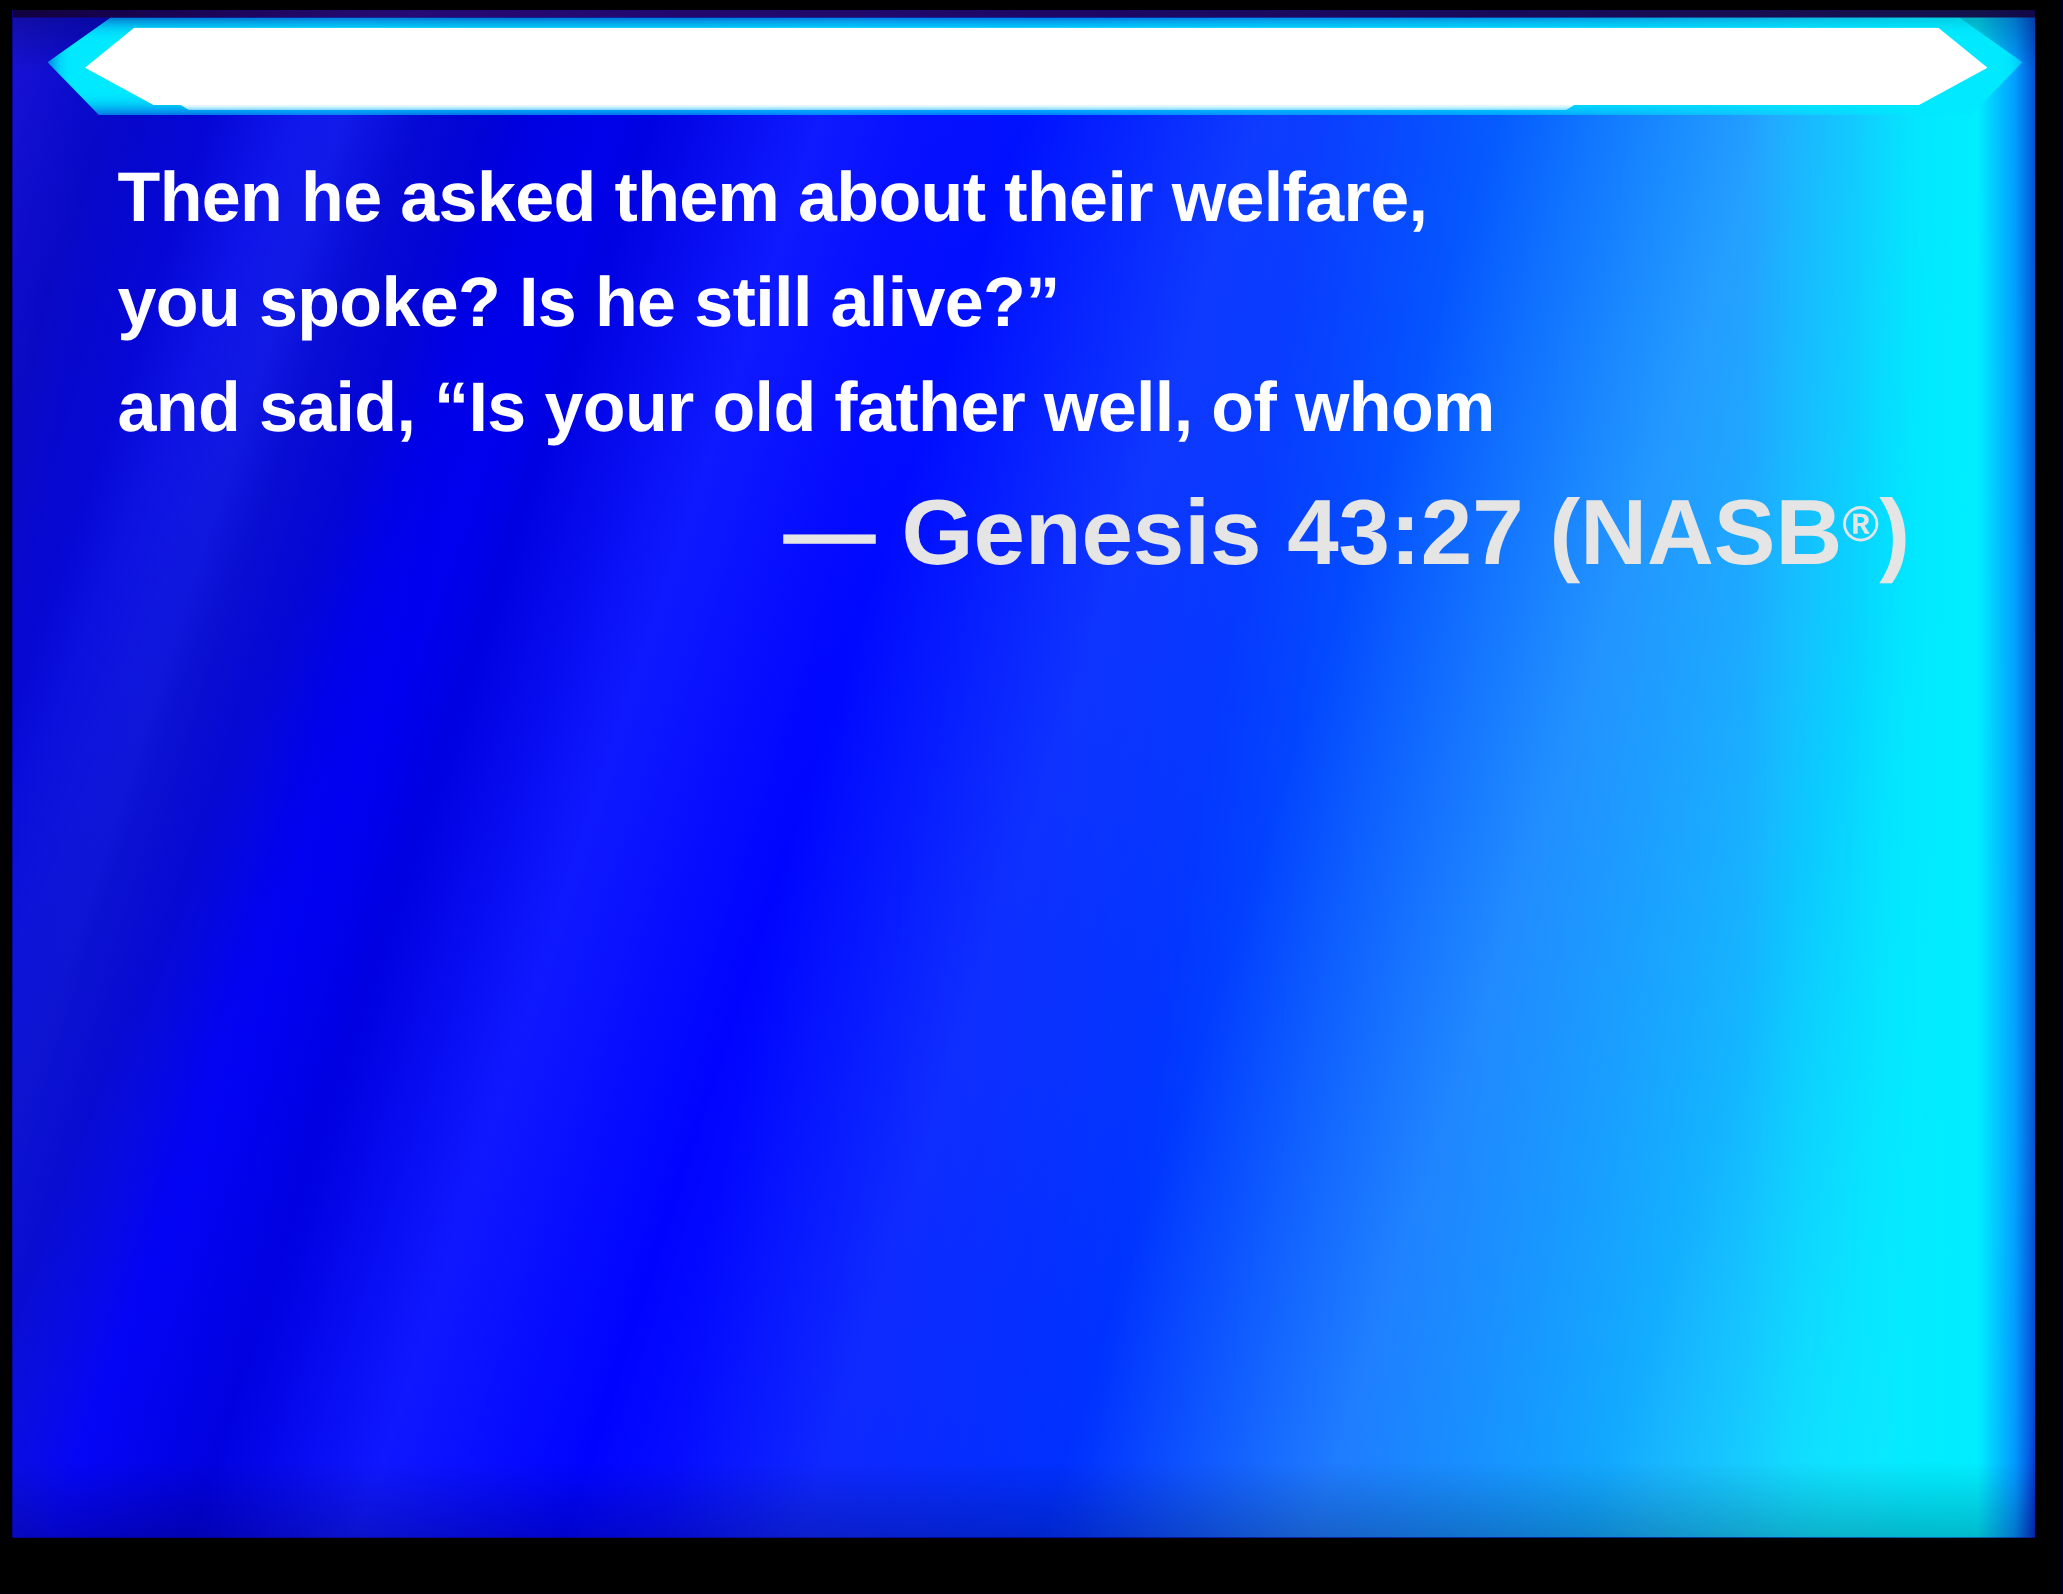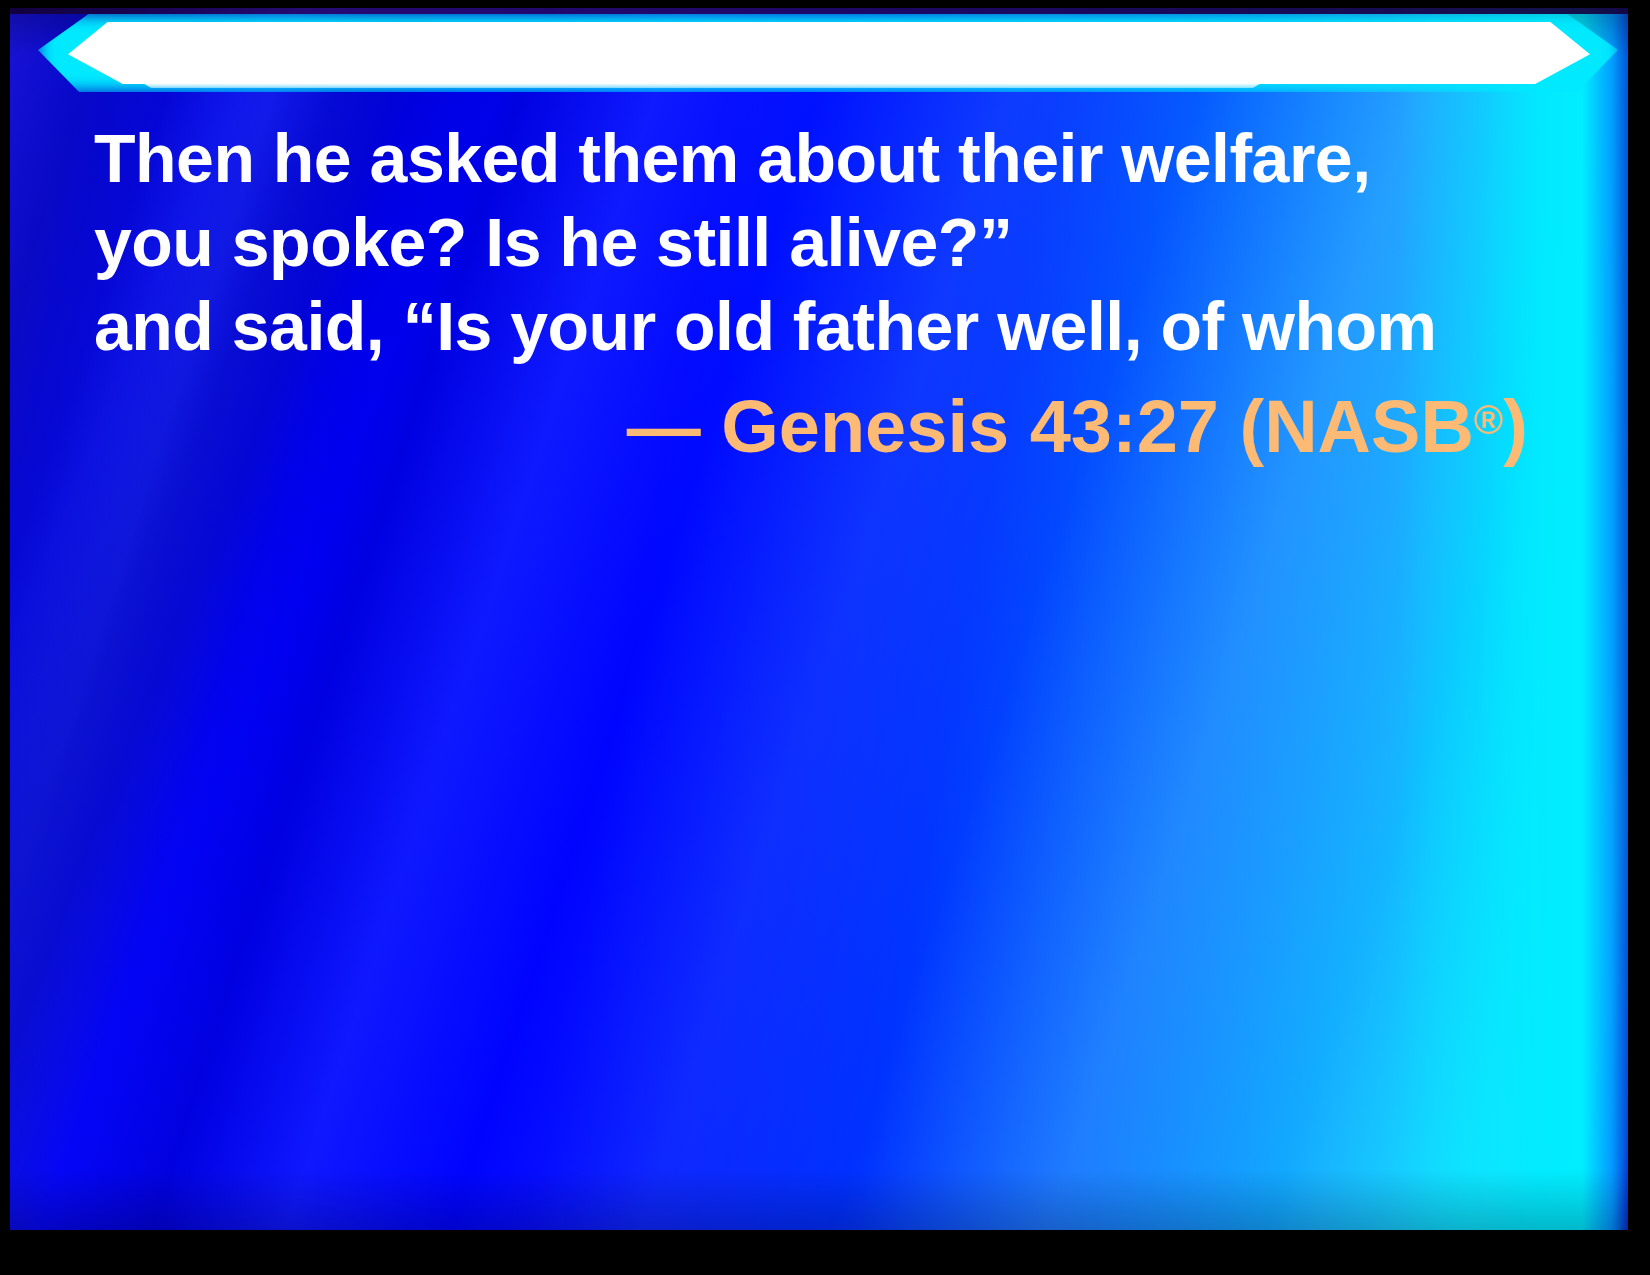--- a/index.html
+++ b/index.html
@@ -187,27 +187,27 @@
   
   .verse-block {
     position: absolute;
     left: 84px;
     top: 108px;
     width: 1440px;
   }
   .verse-line {
     color: #ffffff;
     font-weight: bold;
-    font-size: 68px;
+    font-size: 56px;
     line-height: 84px;
     letter-spacing: -0.5px;
     white-space: nowrap;
   }
   .attribution {
-    color: #fdba74;
+    color: #e5e5e5;
     font-weight: bold;
     font-size: 74px;
     line-height: 84px;
     text-align: right;
     white-space: nowrap;
     padding-top: 10px;
     padding-right: 6px;
   }
   .reg-mark {
     font-size: 40px;

